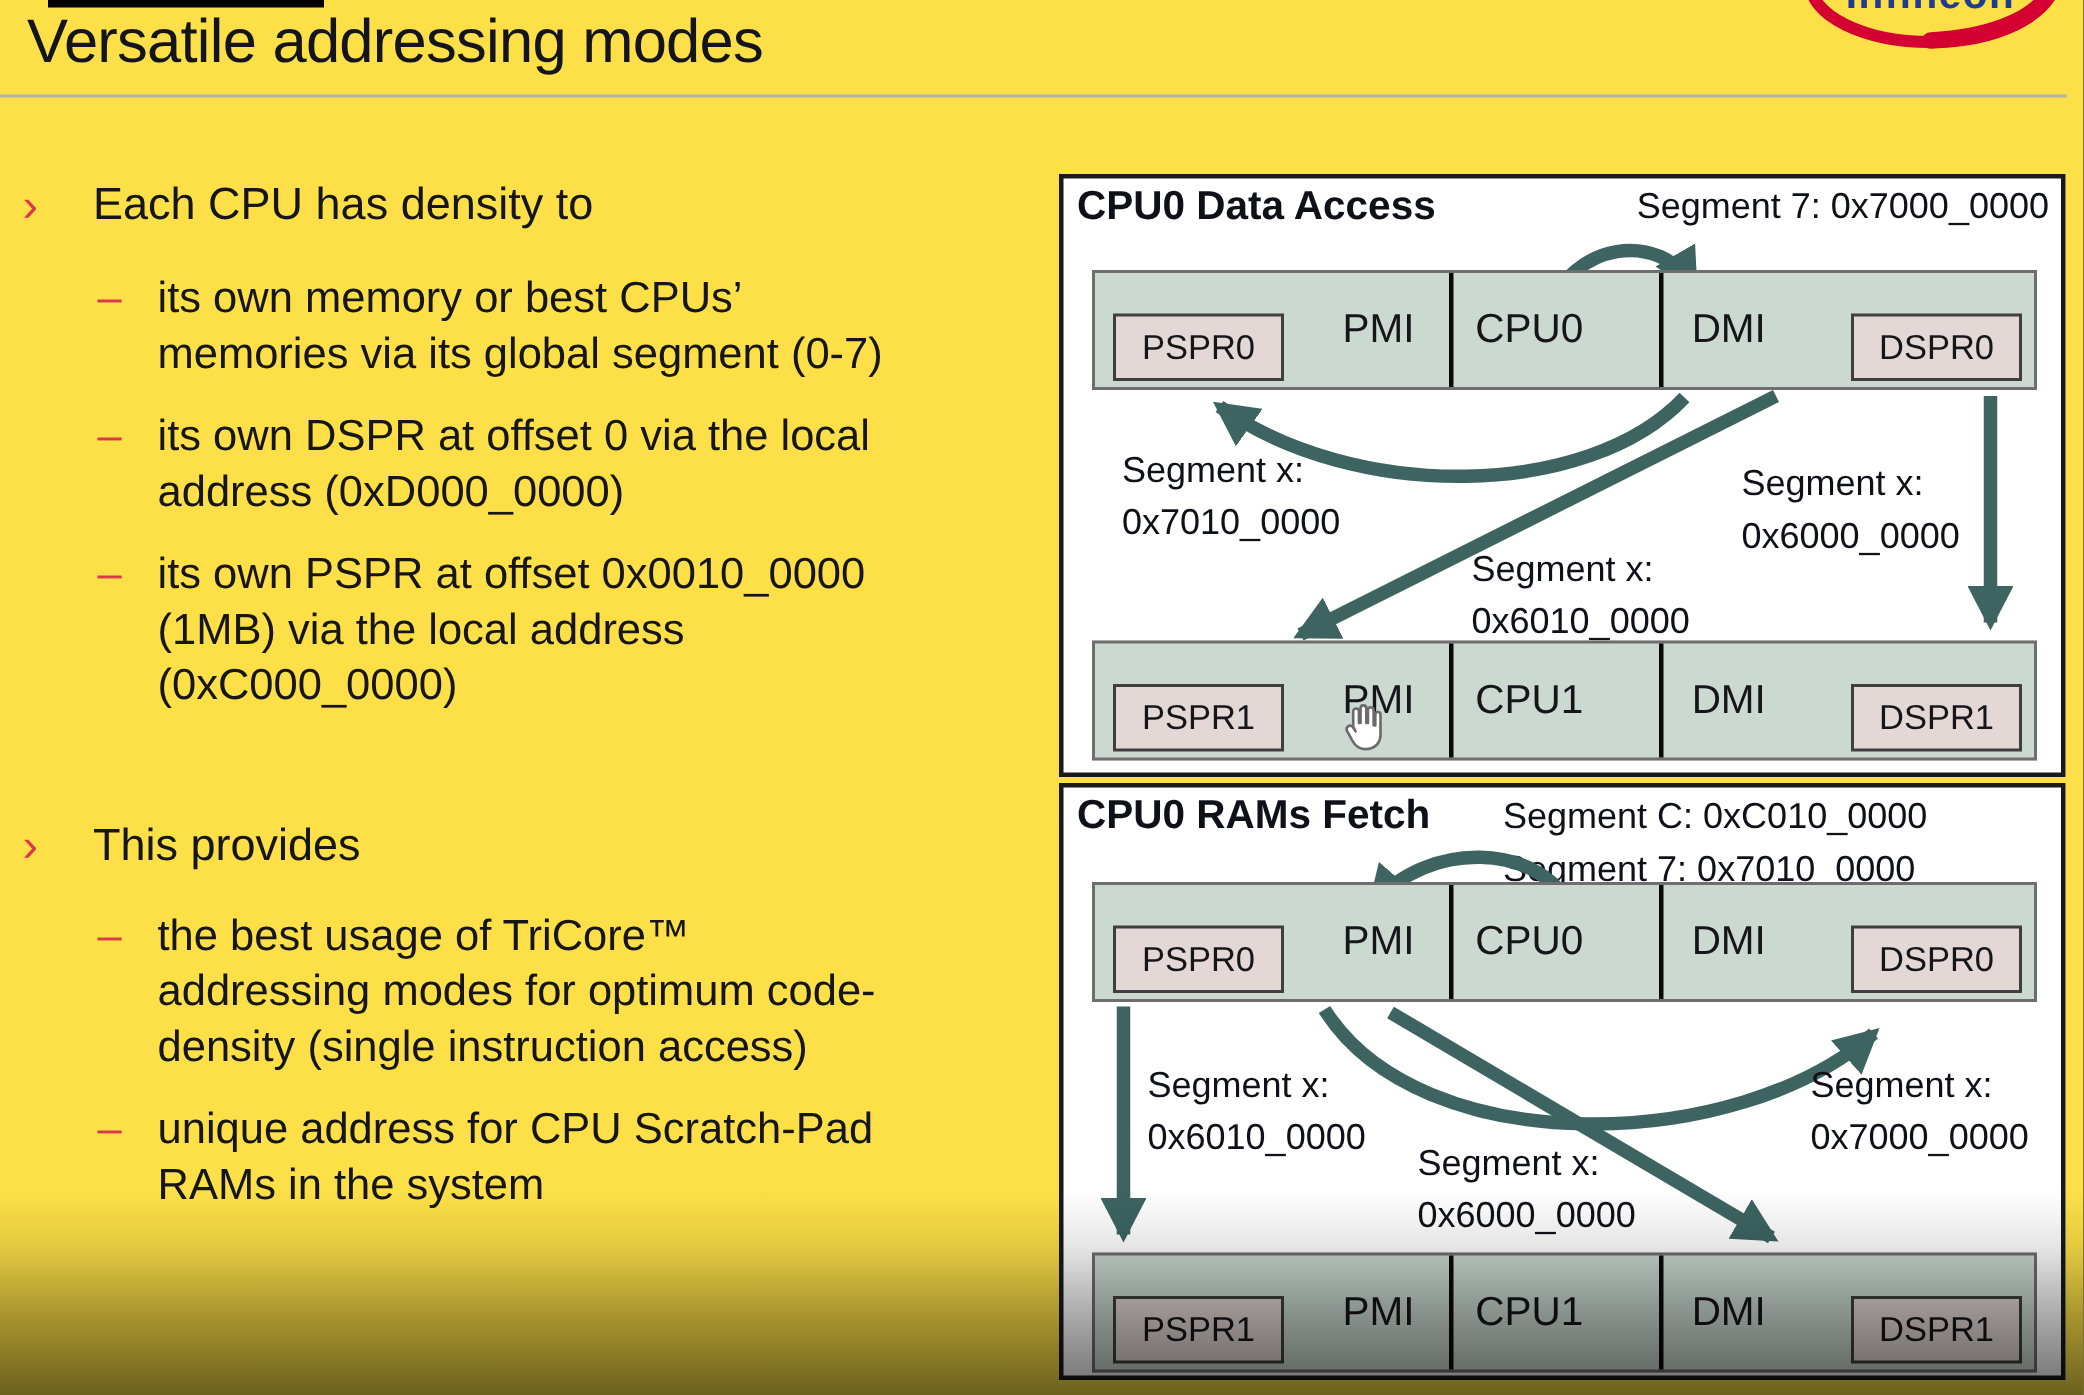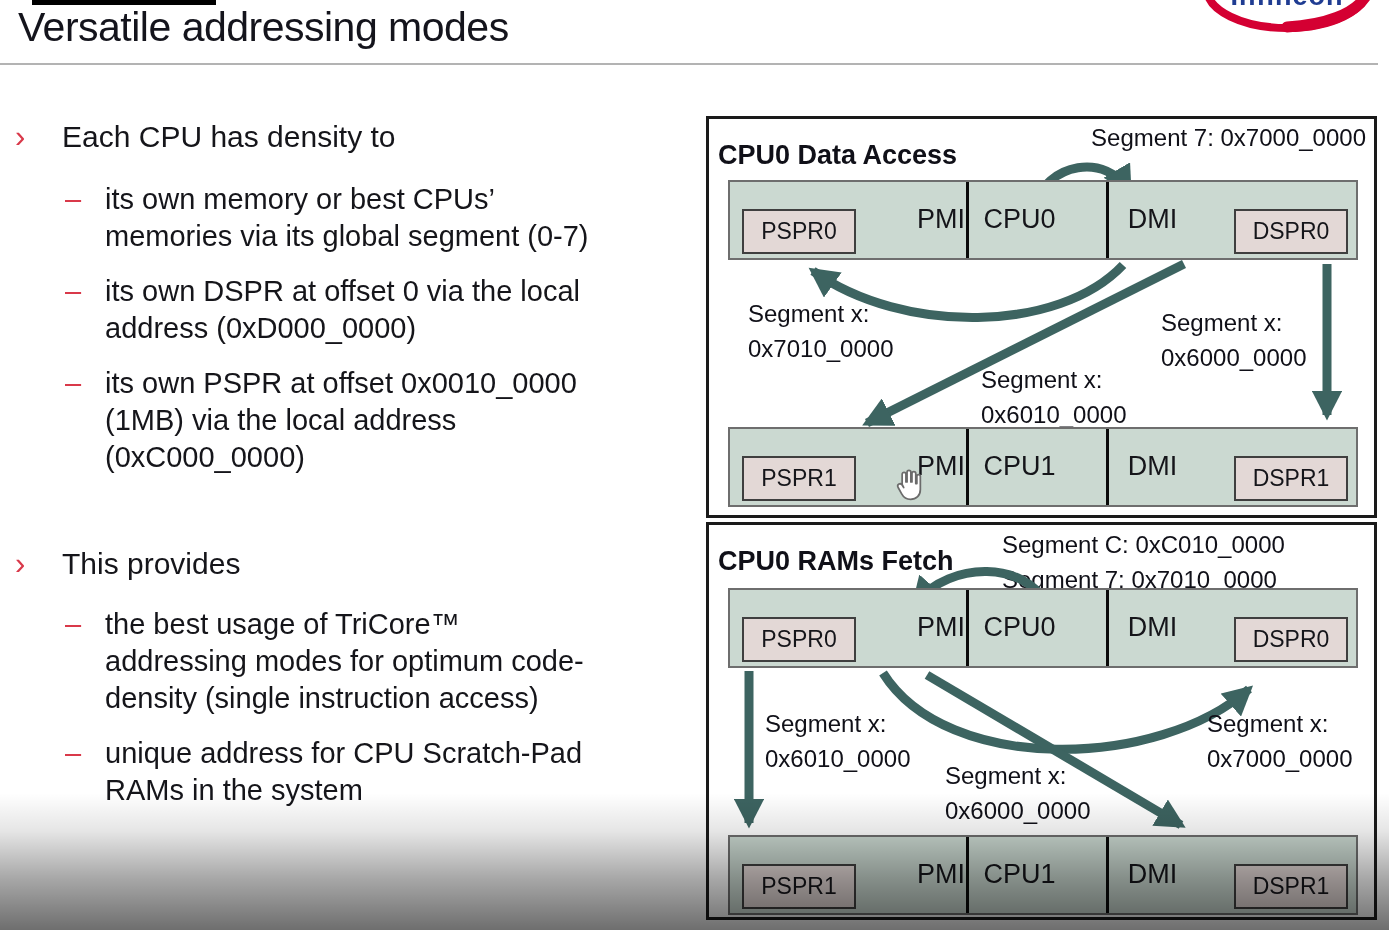--- a/index.html
+++ b/index.html
@@ -1,52 +1,52 @@
 <!DOCTYPE html>
 <html><head>
 <meta charset="utf-8">
 <style>
   html,body{margin:0;padding:0;background:#222;}
-  .stage{position:relative;width:1389px;height:930px;background:#ffffff;overflow:hidden;
+  .stage{position:relative;width:1389px;height:930px;background:#fde047;overflow:hidden;
          font-family:"Liberation Sans","DejaVu Sans",sans-serif;color:#15151a;}
   
   .topbar{position:absolute;left:32px;top:0;width:184px;height:5px;background:#000;}
   .logo{position:absolute;left:1203px;top:0;width:168px;height:42px;overflow:hidden;}
   .logo .blue{position:absolute;left:0;top:-19px;width:168px;text-align:center;
               color:#1f3c92;font-weight:bold;font-size:27px;letter-spacing:1px;}
   .logo svg{position:absolute;left:0;top:0;}
   .title{position:absolute;left:18px;top:4px;font-size:41px;font-weight:400;
          letter-spacing:-0.5px;color:#14141c;}
   .rule{position:absolute;left:0;top:63px;width:1378px;height:2px;background:#b3b3b3;}
   
   .chev{position:absolute;left:15px;color:#d9394a;font-size:31px;line-height:37px;}
   .blabel{position:absolute;left:62px;font-size:30px;line-height:37px;}
   .dash{position:absolute;left:65px;color:#d9394a;font-size:29px;line-height:37px;}
   .sub{position:absolute;left:105px;font-size:29px;line-height:37px;}
   
   .panel{position:absolute;left:706px;width:665px;border:3px solid #1a1a1a;background:#fff;}
   .p1{top:116px;height:396px;}
   .p2{top:522px;height:392px;}
-  .ptitle{position:absolute;left:9px;top:3px;font-size:27px;font-weight:bold;color:#101018;margin-top:18px;}
+  .ptitle{position:absolute;left:9px;top:3px;font-size:27px;font-weight:bold;color:#101018;}
   .pseg{position:absolute;font-size:24px;line-height:35px;color:#101018;}
   .pseg.r{right:8px;top:1px;text-align:right;}
   .pseg.l2{left:293px;top:2px;text-align:left;}
   .arrows{position:absolute;left:0;top:0;}
   
   .row{position:absolute;left:19px;width:630px;height:80px;background:#cbd9d1;
        border:2px solid #6e6e6e;box-sizing:border-box;}
   .divider{position:absolute;top:0;width:3px;height:100%;background:#0a0a0a;}
   .d1{left:236px;}.d2{left:376px;}
   .mem{position:absolute;top:27px;width:114px;height:45px;background:#e3d8d6;
        border:2px solid #3f3f3f;box-sizing:border-box;display:flex;align-items:center;
        justify-content:center;font-size:23px;color:#15151a;}
   .mem.pspr{left:12px;}
   .mem.dspr{left:504px;}
   .cell{position:absolute;top:22px;font-size:27px;color:#15151a;text-align:center;}
-  .cell.pmi{left:166px;width:90px;}
+  .cell.pmi{left:144px;width:90px;}
   .cell.cpu{left:221px;width:137px;}
   .cell.dmi{left:365px;width:115px;}
   
   .seg{position:absolute;font-size:24px;line-height:35px;color:#101018;}
   
   .cursor{position:absolute;left:889px;top:464px;width:38px;height:42px;z-index:40;}
   
   .vignette{position:absolute;left:0;top:793px;width:1389px;height:137px;z-index:50;
     pointer-events:none;
     background:linear-gradient(180deg,rgba(0,0,0,0) 0%,rgba(0,0,0,0.10) 28%,

